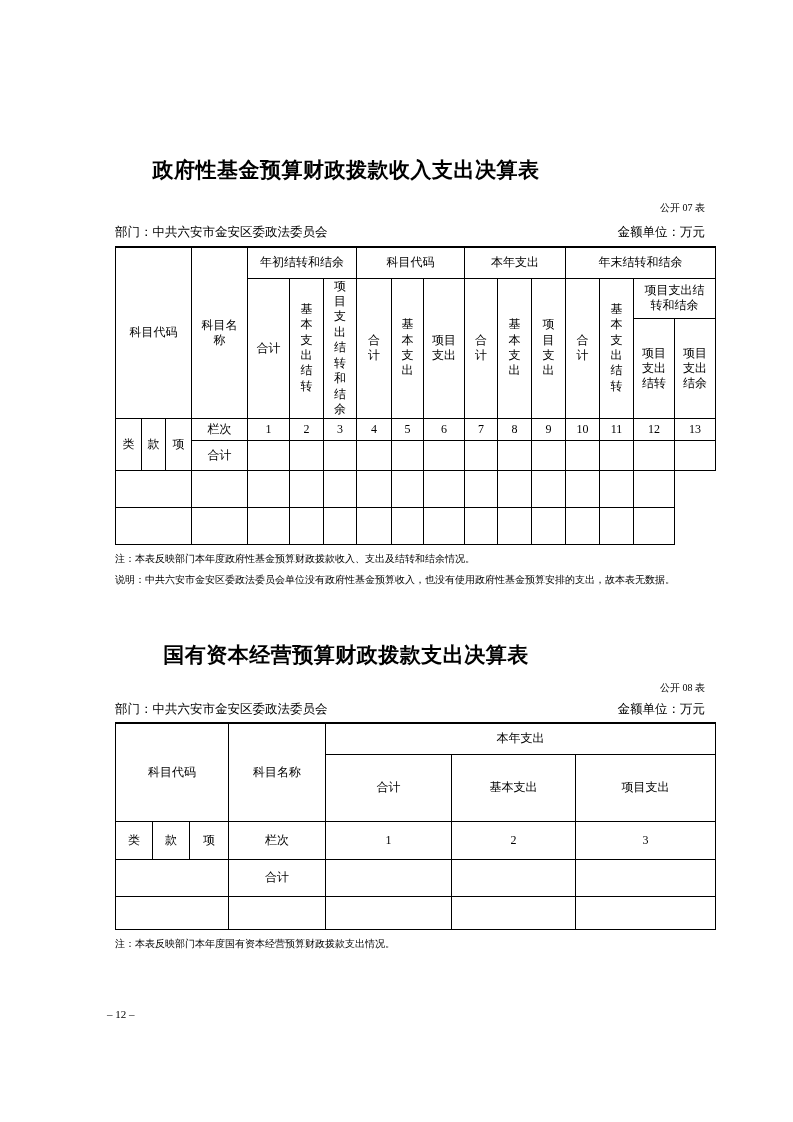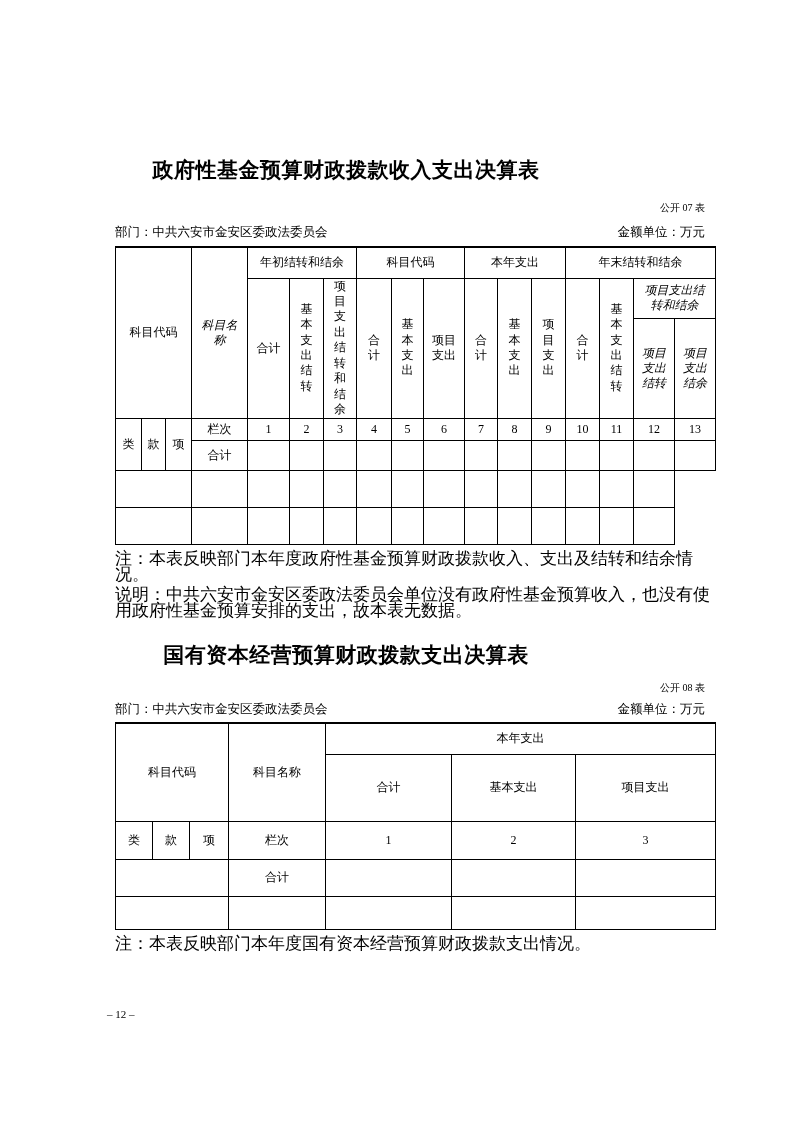--- a/index.html
+++ b/index.html
@@ -40,25 +40,25 @@
   }
   table.budget td {
     border:1px solid #000;
     text-align:center;
     vertical-align:middle;
     font-size:12px;
     padding:0;
     overflow:hidden;
   }
   table.budget { border-top:2px solid #000; }
-  .pre { white-space:pre-line; line-height:15px;font-style:italic; }
+  .pre { white-space:pre-line; line-height:15px; }
   .v { white-space:pre-line; line-height:15.4px; }
   .notes {
     position:absolute; left:115px; width:600px;
-    font-size:17px; line-height:15.5px;
+    font-size:10px; line-height:15.5px;
   }
   .notes p { margin-bottom:5px; }
   .page-num {
     position:absolute;
     font-size:11px;
   }
 </style>
 </head>
 <body>
 

